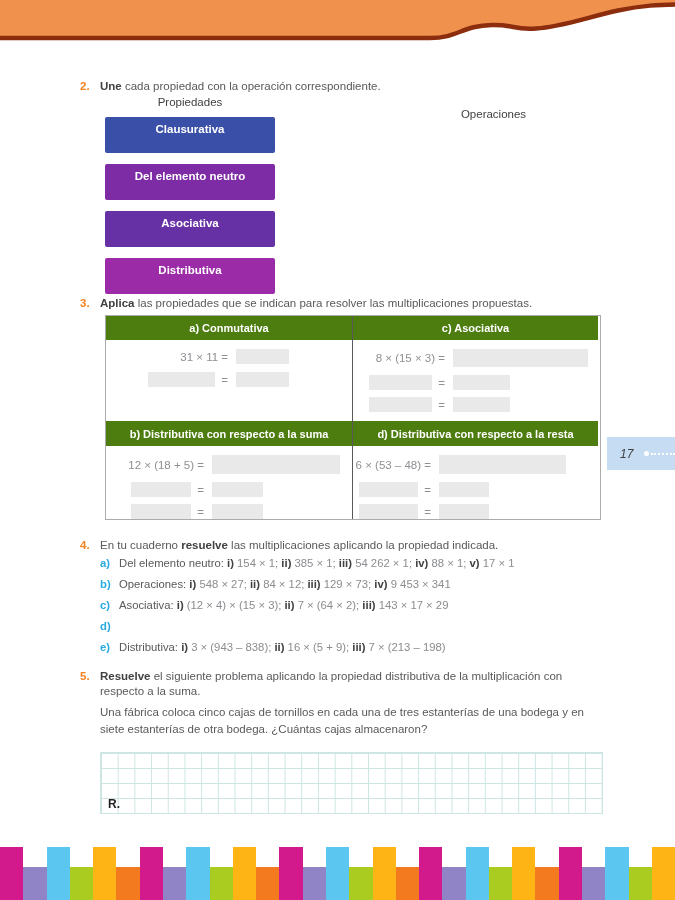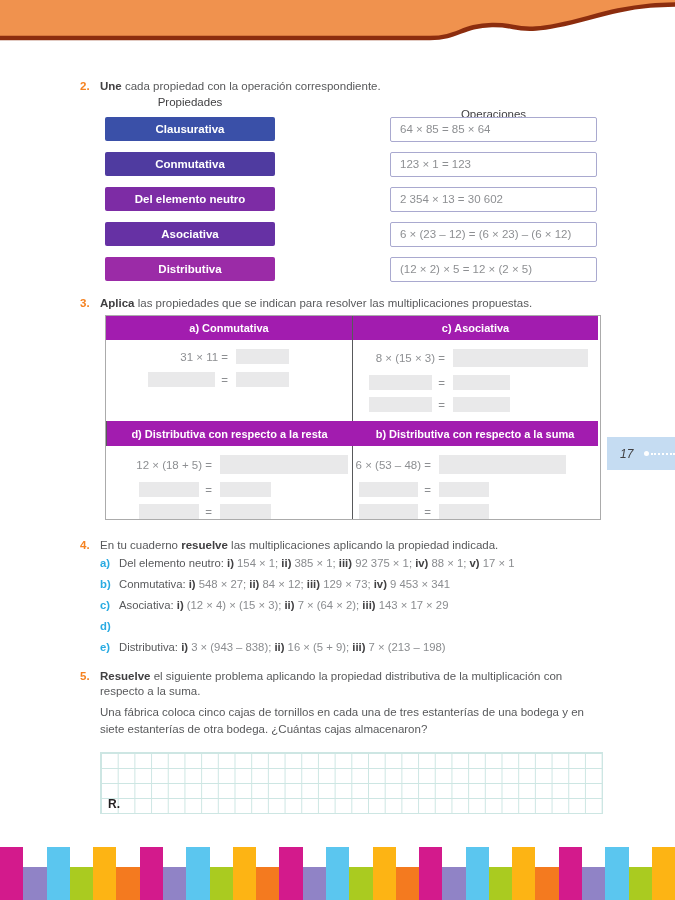--- a/index.html
+++ b/index.html
@@ -10,50 +10,50 @@
   .hdr{position:absolute;left:0;top:0;width:675px;height:50px;}
 
   
   .heading{position:absolute;display:flex;font-size:11.5px;color:#58595B;line-height:15px;}
   .heading .num{width:20px;flex:none;font-weight:bold;color:#F58220;}
   .heading b{color:#414042;}
 
   
   .colhead{position:absolute;font-size:11.5px;color:#414042;text-align:center;}
   .props{position:absolute;left:105px;top:117px;width:170px;}
-  .prop-btn{height:24px;margin-bottom:11px;border-radius:2px;color:#fff;font-weight:bold;
+  .prop-btn{height:36px;margin-bottom:11px;border-radius:2px;color:#fff;font-weight:bold;
             font-size:11.5px;line-height:24px;text-align:center;}
   .ops{position:absolute;left:390px;top:117px;width:207px;}
   .op-box{height:23px;margin-bottom:10px;border:1px solid #A9A9CF;border-radius:2px;
           background:#fff;color:#8D8F92;font-size:11.5px;line-height:23px;padding-left:9px;
           box-sizing:content-box;width:196px;}
 
   
   .ex3-table{position:absolute;left:105px;top:315px;width:494px;display:grid;
              grid-template-columns:246px 246px;grid-template-rows:24px 81px 25px 73px;
              border:1px solid #ABABAB;background:#fff;}
-  .t-head{background:#a21caf;color:#fff;font-weight:bold;font-size:11px;
+  .t-head{background:#4d7c0f;color:#fff;font-weight:bold;font-size:11px;
           display:flex;align-items:center;justify-content:center;}
   .rcol{border-left:1px solid #58595B;}
   .t-body{padding-top:9px;}
   .tl{display:flex;align-items:center;margin-bottom:7px;}
   .tl.first{margin-bottom:8px;}
   .lead{display:flex;justify-content:flex-end;align-items:center;gap:6px;flex:none;}
   .blank{background:#E9E9EA;flex:none;margin-left:8px;}
   .lead .blank{margin-left:0;}
   .expr,.eqs{color:#8D8F92;font-size:11.5px;white-space:nowrap;}
   .cell-a .lead{width:110px;margin-left:12px;}
   .cell-a .wide{width:53px;height:15px;}
   .cell-a .lb{width:67px;height:15px;}
   .cell-a .rb{width:53px;height:15px;}
   .cell-c .lead{width:72px;margin-left:20px;}
   .cell-c .wide{width:135px;height:18px;}
   .cell-c .lb{width:63px;height:15px;}
   .cell-c .rb{width:57px;height:15px;}
-  .cell-b .lead{width:82px;margin-left:24px;}
+  .cell-b .lead{width:82px;margin-left:16px;}
   .cell-b .wide{width:128px;height:19px;}
   .cell-b .lb{width:60px;height:15px;}
   .cell-b .rb{width:51px;height:15px;}
   .cell-d .lead{width:64px;margin-left:14px;}
   .cell-d .wide{width:127px;height:19px;}
   .cell-d .lb{width:59px;height:15px;}
   .cell-d .rb{width:50px;height:15px;}
 
   
   .tab17{position:absolute;left:607px;top:437px;width:68px;height:33px;background:#C5DCF2;
@@ -96,31 +96,23 @@
   </svg>
 
   <div class="heading" style="left:80px;top:79px">
     <span class="num">2.</span>
     <span><b>Une</b><span> cada propiedad con la operación correspondiente.</span></span>
   </div>
   <div class="colhead" style="left:105px;top:96px;width:170px">Propiedades</div>
   <div class="colhead" style="left:390px;top:108px;width:207px">Operaciones</div>
   <div class="props">
       <div class="prop-btn" style="background: rgb(58, 80, 168);">Clausurativa</div>
-      <div class="prop-btn" style="background: rgb(79, 59, 160);">Conmutativa</div>
       <div class="prop-btn" style="background: rgb(125, 44, 165);">Del elemento neutro</div>
       <div class="prop-btn" style="background: rgb(102, 49, 164);">Asociativa</div>
       <div class="prop-btn" style="background: rgb(155, 43, 167);">Distributiva</div>
-    </div>
-  <div class="ops">
-      <div class="op-box">64 × 85 = 85 × 64</div>
-      <div class="op-box">123 × 1 = 123</div>
-      <div class="op-box">2 354 × 13 = 30 602</div>
-      <div class="op-box">6 × (23 – 12) = (6 × 23) – (6 × 12)</div>
-      <div class="op-box">(12 × 2) × 5 = 12 × (2 × 5)</div>
     </div>
 
   <div class="heading" style="left:80px;top:296px">
     <span class="num">3.</span>
     <span><b>Aplica</b><span> las propiedades que se indican para resolver las multiplicaciones propuestas.</span></span>
   </div>
   <div class="ex3-table">
       <div class="t-head">a) Conmutativa</div>
       <div class="t-head rcol">c) Asociativa</div>
       <div class="t-body cell-a">
@@ -153,22 +145,22 @@
           <div class="blank rb"></div>
         </div>
         <div class="tl">
           <div class="lead">
             <div class="blank lb"></div>
             <span class="eqs">=</span>
           </div>
           <div class="blank rb"></div>
         </div>
       </div>
+      <div class="t-head">b) Distributiva con respecto a la suma</div>
       <div class="t-head rcol">d) Distributiva con respecto a la resta</div>
-      <div class="t-head">b) Distributiva con respecto a la suma</div>
       <div class="t-body cell-b">
         <div class="tl first">
           <div class="lead">
             <span class="expr">12 × (18 + 5) =</span>
           </div>
           <div class="blank wide"></div>
         </div>
         <div class="tl">
           <div class="lead">
             <div class="blank lb"></div>
@@ -214,25 +206,25 @@
     <span class="dots"></span>
   </div>
 
   <div class="heading" style="left:80px;top:538px">
     <span class="num">4.</span>
     <span><span>En tu cuaderno </span><b>resuelve</b><span> las multiplicaciones aplicando la propiedad indicada.</span></span>
   </div>
   <div class="ex4-items">
       <div class="item">
         <span class="letter">a)</span>
-        <span class="itext"><span class="lbl">Del elemento neutro:</span><b> i)</b><span> 154 × 1;</span><b> ii)</b><span> 385 × 1;</span><b> iii)</b><span> 92 375 × 1;</span><b> iv)</b><span> 88 × 1;</span><b> v)</b><span> 17 × 1</span></span>
+        <span class="itext"><span class="lbl">Del elemento neutro:</span><b> i)</b><span> 154 × 1;</span><b> ii)</b><span> 385 × 1;</span><b> iii)</b><span> 54 262 × 1;</span><b> iv)</b><span> 88 × 1;</span><b> v)</b><span> 17 × 1</span></span>
       </div>
       <div class="item">
         <span class="letter">b)</span>
-        <span class="itext"><span class="lbl">Conmutativa:</span><b> i)</b><span> 548 × 27;</span><b> ii)</b><span> 84 × 12;</span><b> iii)</b><span> 129 × 73;</span><b> iv)</b><span> 9 453 × 341</span></span>
+        <span class="itext"><span class="lbl">Operaciones:</span><b> i)</b><span> 548 × 27;</span><b> ii)</b><span> 84 × 12;</span><b> iii)</b><span> 129 × 73;</span><b> iv)</b><span> 9 453 × 341</span></span>
       </div>
       <div class="item">
         <span class="letter">c)</span>
         <span class="itext"><span class="lbl">Asociativa:</span><b> i)</b><span> (12 × 4) × (15 × 3);</span><b> ii)</b><span> 7 × (64 × 2);</span><b> iii)</b><span> 143 × 17 × 29</span></span>
       </div>
       <div class="item">
         <span class="letter">d)</span>
       </div>
       <div class="item">
         <span class="letter">e)</span>

